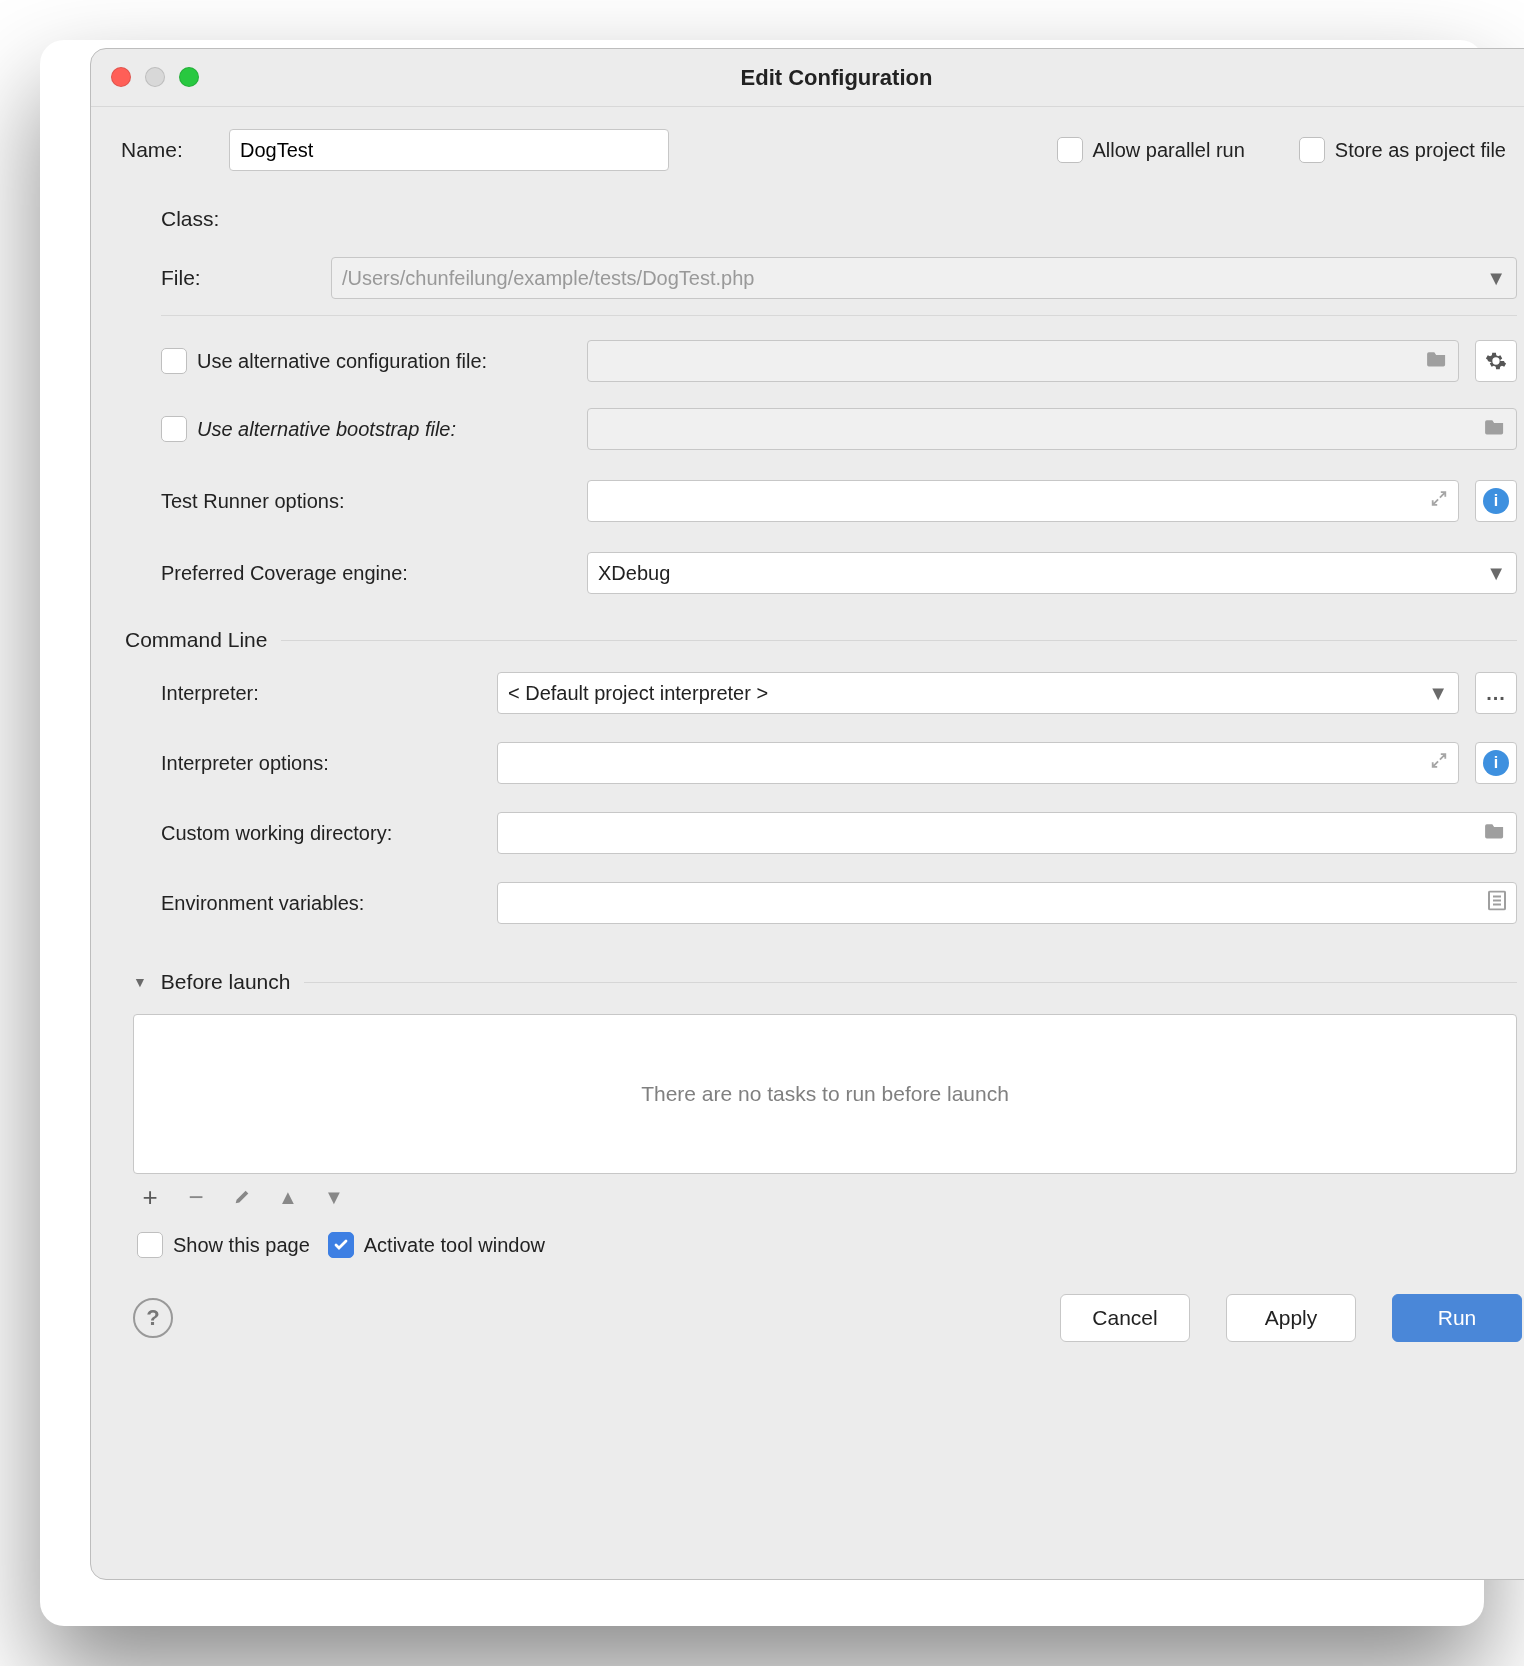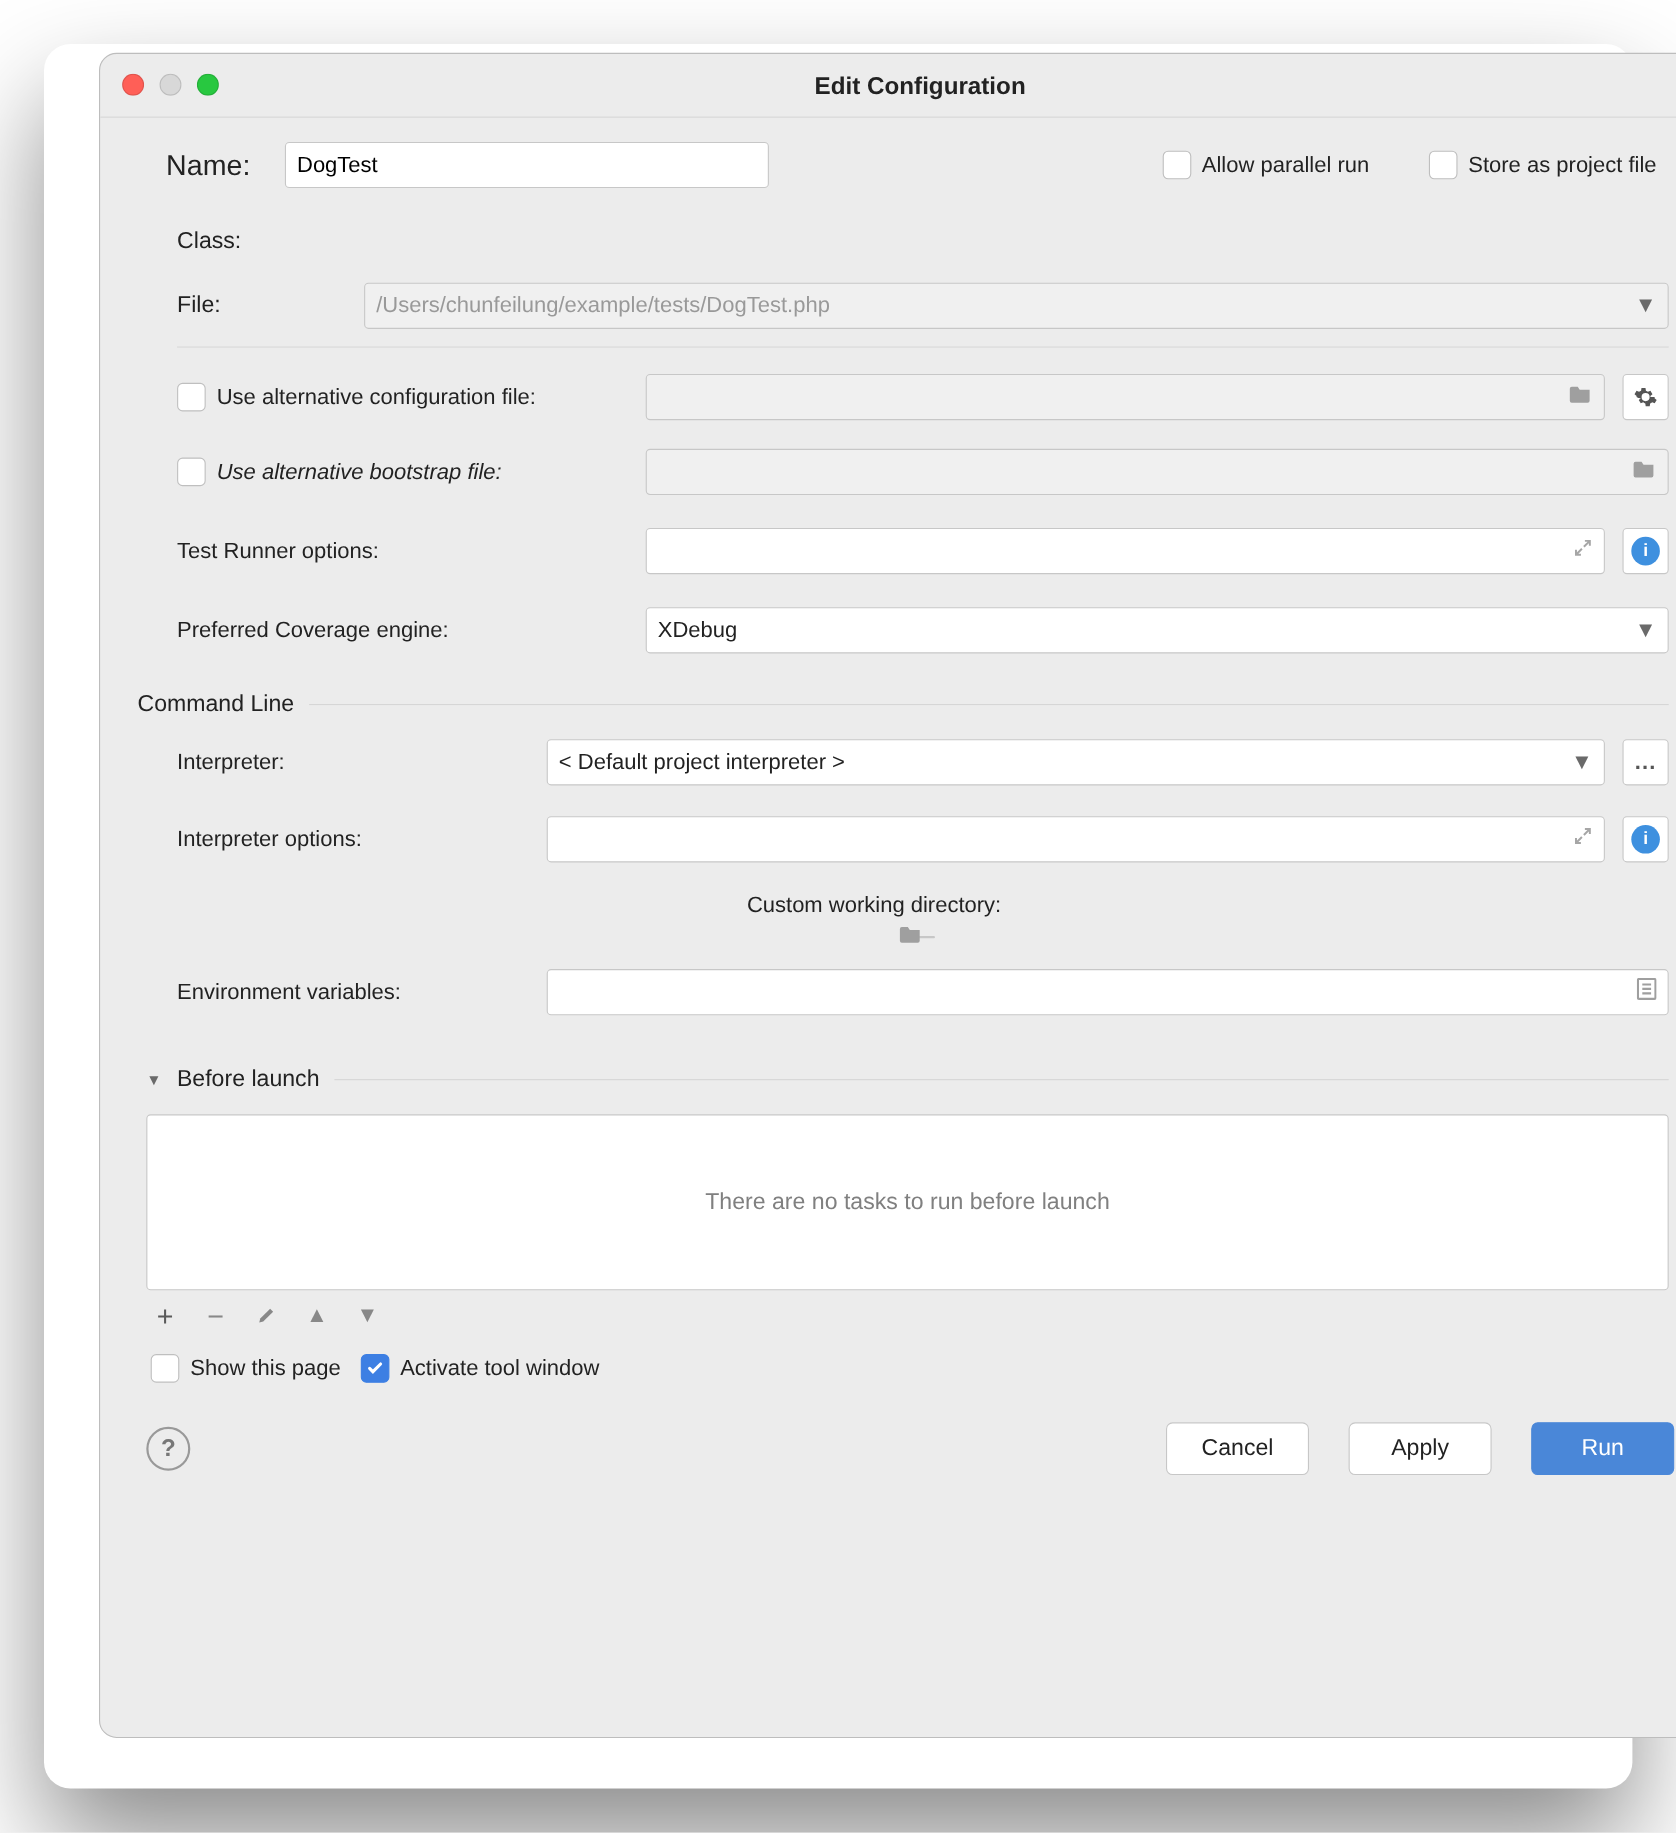--- a/index.html
+++ b/index.html
@@ -33,21 +33,21 @@
     display: flex; gap: 14px;
   }
   .dot { width: 20px; height: 20px; border-radius: 50%; border: 1px solid rgba(0,0,0,0.12); }
   .dot.red { background:#ff5f57; } .dot.yel { background:#d8d8d8; } .dot.grn { background:#28c840; }
   .title { font-weight: 700; font-size: 22px; }
 
   .body { padding: 22px 30px 0 30px; height: calc(100% - 58px); overflow: hidden; position: relative;}
   .scrollrail { position: absolute; right: 4px; top: 280px; width: 10px; height: 1080px; background:#c9c9c9; border-radius: 5px; }
 
   .row { display: flex; align-items: center; gap: 18px; margin-bottom: 18px; }
-  .lbl { min-width: 0; font-size: 26px; margin-left: 30px; }
+  .lbl { min-width: 0; font-size: 21px; }
   .namerow { margin-bottom: 36px; align-items: center;}
   .namerow .lbl { width: 90px; }
   input[type=text], .fakeinput, select, .selectlike {
     height: 42px; background: #fff; border: 1px solid #c7c7c7;
     border-radius: 4px; font-size: 20px; padding: 0 10px;
     display: flex; align-items: center; position: relative;
   }
   .name-input {
     width: 440px; height: 48px;
     border: 3px solid #7fb3ea; border-radius: 2px;
@@ -260,21 +260,21 @@
               <svg width="18" height="18" viewBox="0 0 20 20" fill="none" stroke="currentColor" stroke-width="2">
                   <path d="M12 3h5v5M8 17H3v-5M17 3l-6 6M3 17l6-6"></path>
                 </svg>
             </span>
           </div>
           <div class="iconbtn">
             <span class="info-badge">i</span>
           </div>
         </div>
 
-        <div class="row" style="gap:16px; margin-bottom:28px;flex-direction:column;">
+        <div class="row" style="gap:16px; margin-bottom:28px;">
           <div style="width:320px;">Custom working directory:</div>
           <div class="fakeinput field-with-right-icon" style="flex:1;">
             <span></span>
             <span class="field-right-icon folder-icon">
               <svg width="22" height="18" viewBox="0 0 24 20" fill="currentColor">
                   <path d="M3 3h6l2 3h10v11a2 2 0 01-2 2H3a2 2 0 01-2-2V5a2 2 0 012-2z"></path>
                 </svg>
             </span>
           </div>
         </div>

